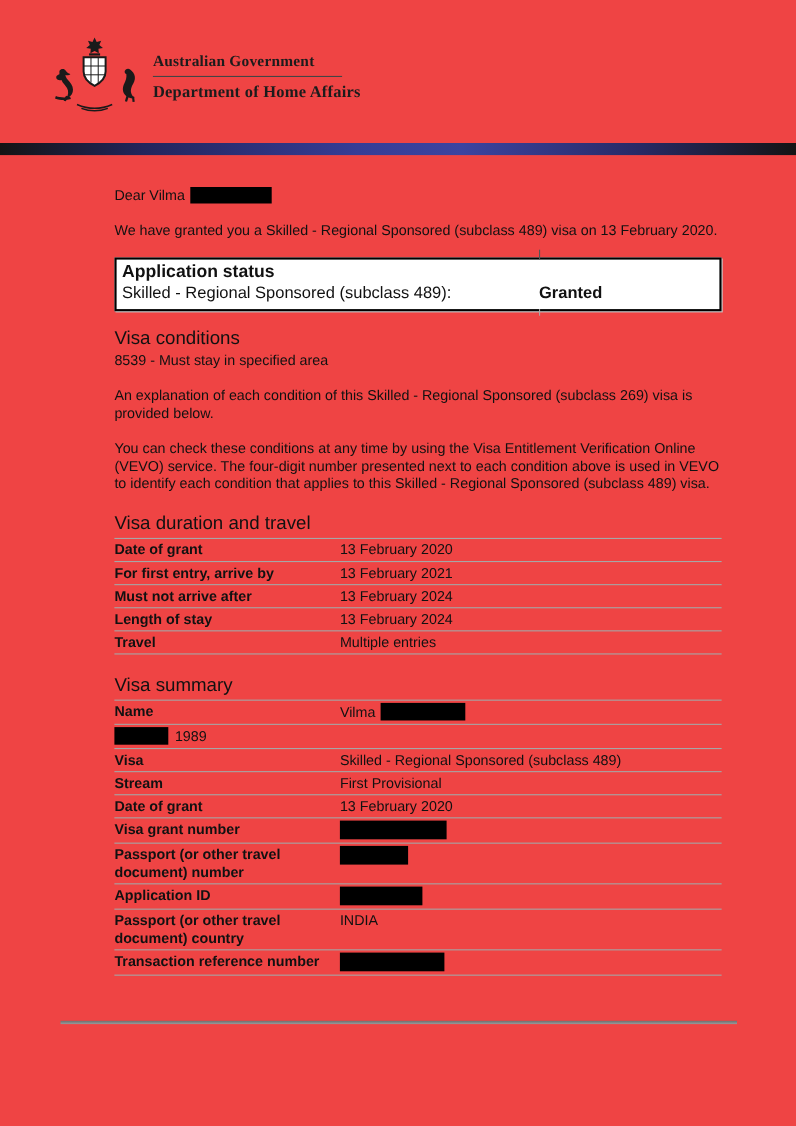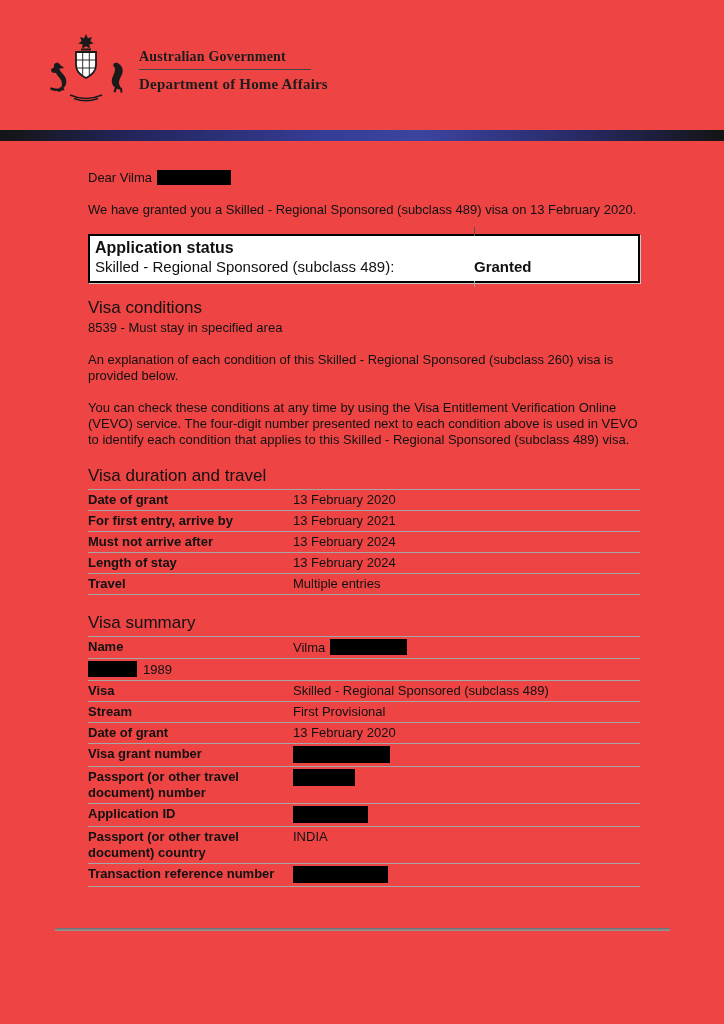--- a/index.html
+++ b/index.html
@@ -13,21 +13,21 @@
   .header-text { margin-left:7px; padding-top:16px; font-family:"Liberation Serif", serif; color:#1c1c1c; }
   .gov-title { font-size:14px; font-weight:bold; letter-spacing:0.2px; }
   .header-rule { width:172px; border-bottom:1px solid #444; margin:4px 0 6px 0; }
   .dept-title { font-size:15px; font-weight:bold; letter-spacing:0.2px; }
 
   
   .band { position:absolute; top:130px; left:0; width:724px; height:11px;
           background:linear-gradient(to right,#141414 0%,#23255c 18%,#363d96 45%,#3c44a0 58%,#282a66 80%,#141414 100%); }
 
   
-  .content { position:absolute; top:170px; left:88px; width:552px; font-size:13px; line-height:16px; }
+  .content { position:absolute; top:170px; left:104px; width:552px; font-size:13px; line-height:16px; }
   .para { margin-top:16px; }
 
   
   .status-box { position:relative; margin-top:16px; border:2px solid #000; background:#fff;
                 box-shadow:1px 1px 0 #c9c9c9; }
   .status-title { font-size:16px; font-weight:bold; padding:4px 0 2px 5px; }
   .status-row { display:flex; font-size:15px; padding:1px 0 6px 5px; }
   .status-label { width:379px; }
   .status-value { font-weight:bold; }
   .tick-top { position:absolute; left:384px; top:-9px; width:1px; height:9px; background:#555; }
@@ -116,21 +116,21 @@
       <div class="tick-bottom"></div>
       <div class="status-title">Application status</div>
       <div class="status-row">
         <span class="status-label">Skilled - Regional Sponsored (subclass 489):</span>
         <span class="status-value">Granted</span>
       </div>
     </div>
 
     <div class="h1">Visa conditions</div>
     <div class="cond-line">8539 - Must stay in specified area</div>
-    <div class="para">An explanation of each condition of this Skilled - Regional Sponsored (subclass 260) visa is provided below.</div>
+    <div class="para">An explanation of each condition of this Skilled - Regional Sponsored (subclass 269) visa is provided below.</div>
     <div class="para">You can check these conditions at any time by using the Visa Entitlement Verification Online (VEVO) service. The four-digit number presented next to each condition above is used in VEVO to identify each condition that applies to this Skilled - Regional Sponsored (subclass 489) visa.</div>
 
     <div class="h1 table-h">Visa duration and travel</div>
     <div class="dtable">
       <div class="drow">
         <span class="dlabel">Date of grant</span>
         <span class="dvalue">13 February 2020</span>
       </div>
       <div class="drow">
         <span class="dlabel">For first entry, arrive by</span>

